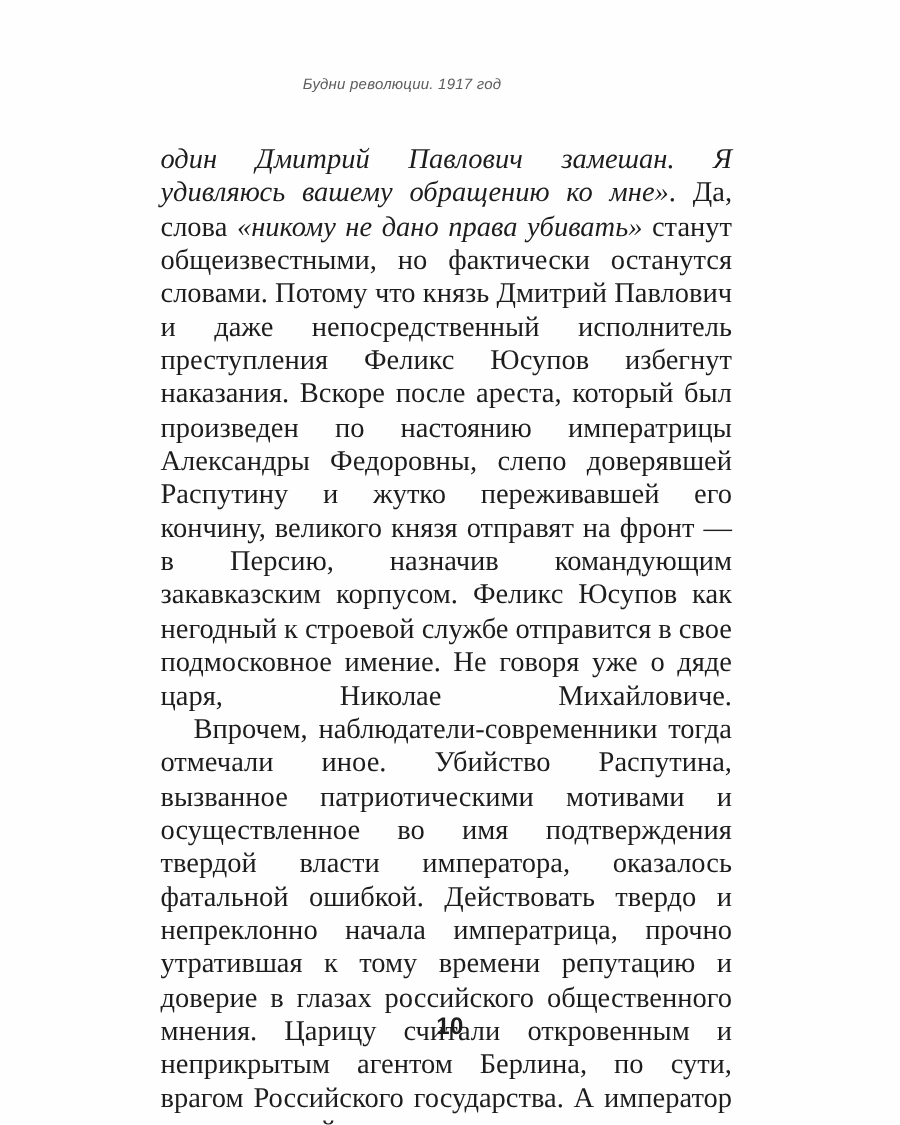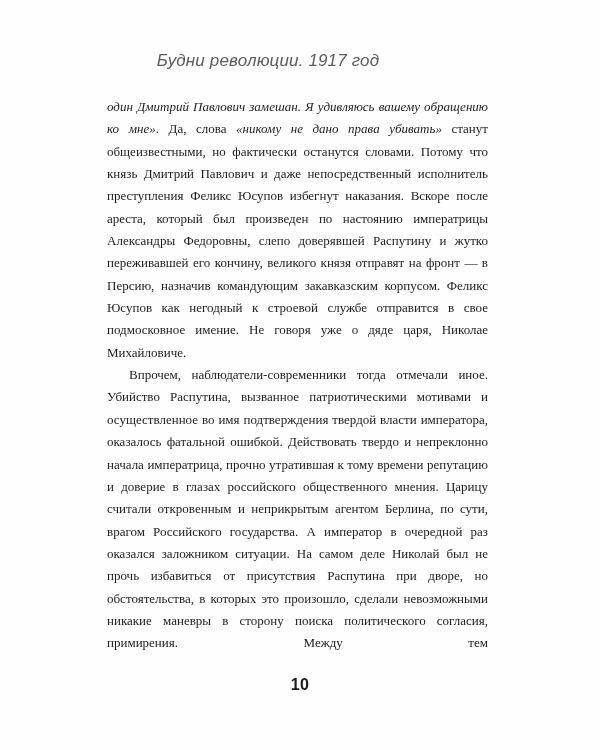--- a/index.html
+++ b/index.html
@@ -26,37 +26,37 @@
 
   
   .running-head {
     position: absolute;
     left: 0;
     top: 51px;
     width: 536px;
     text-align: center;
     font-family: "Liberation Sans", "DejaVu Sans", sans-serif;
     font-style: italic;
-    font-size: 17px;
+    font-size: 10px;
     letter-spacing: 0.15px;
     color: #5d5d5d;
     white-space: nowrap;
   }
 
   
   .text-block {
     position: absolute;
     left: 107px;
     top: 96px;
     width: 381px;
   }
 
   .para {
     margin: 0;
-    font-size: 13px;
+    font-size: 19px;
     line-height: 22.35px;
     text-align: justify;
     text-justify: inter-word;
     color: #1d1d1d;
     text-indent: 22px;
     -webkit-hyphens: none;
     hyphens: none;
     word-spacing: -0.1px;
   }
   .para.no-indent {

